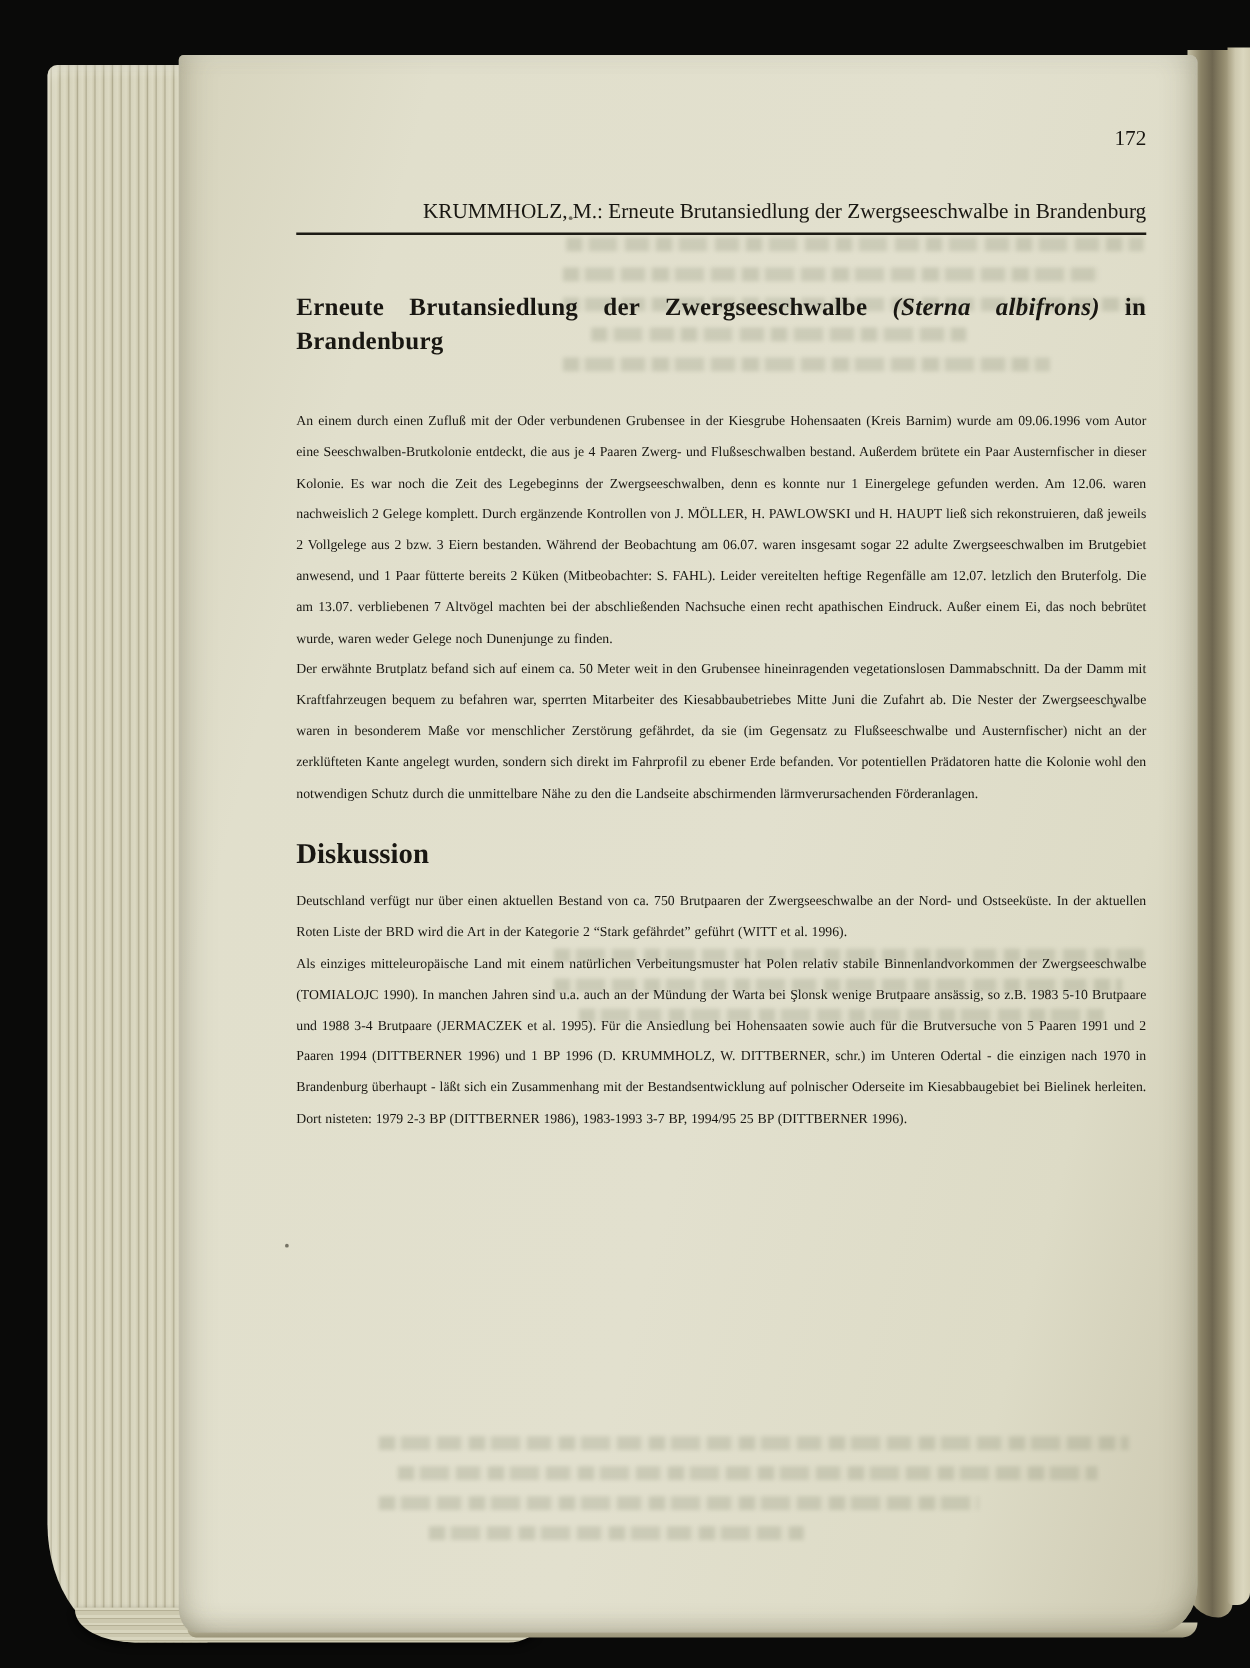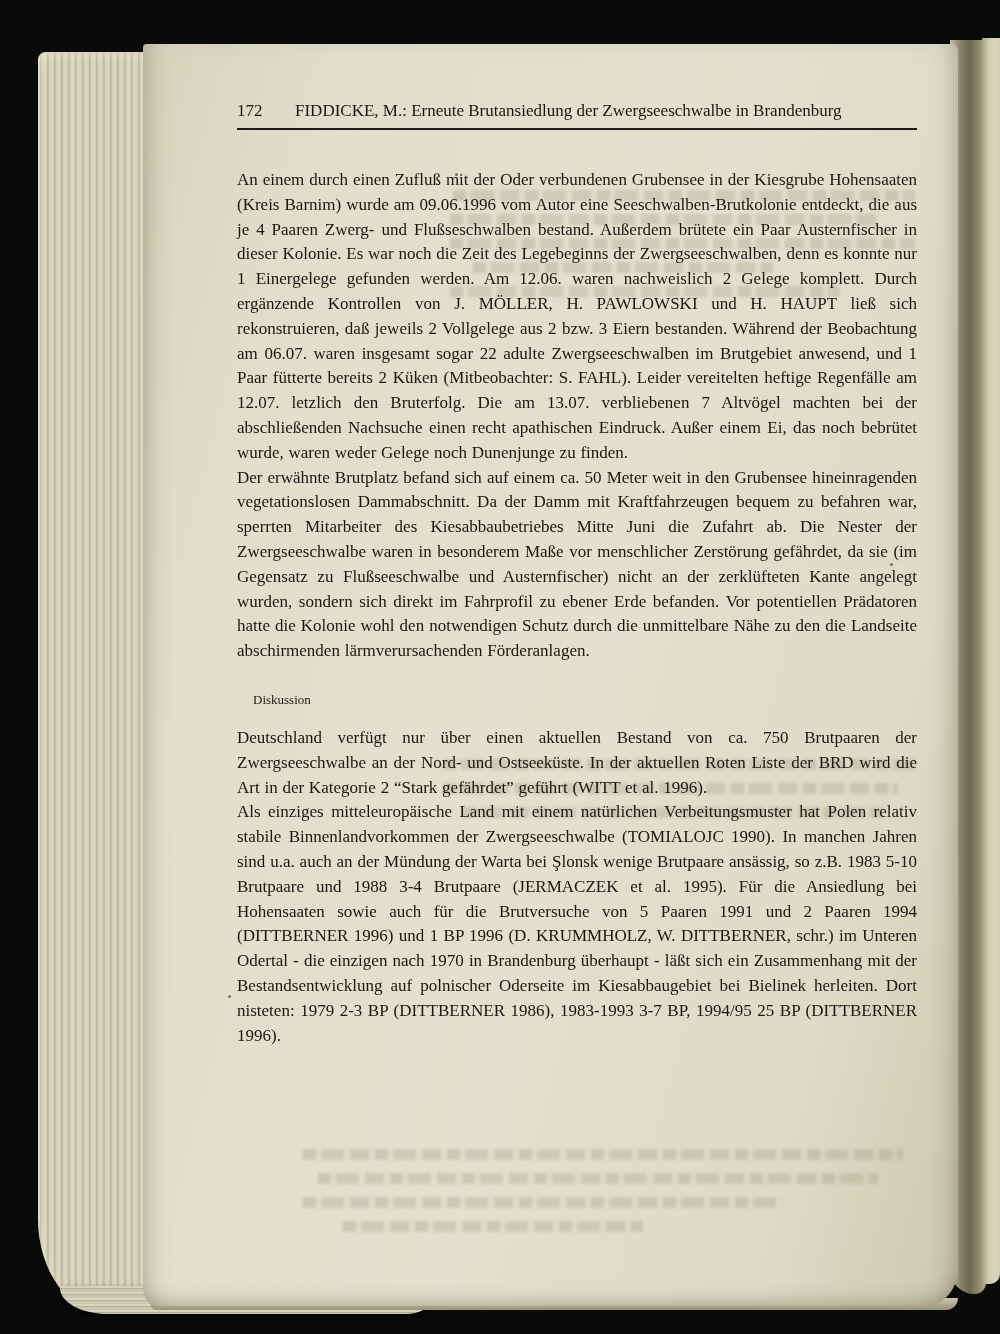--- a/index.html
+++ b/index.html
@@ -50,35 +50,35 @@
       inset 0 -14px 22px -14px rgba(80,74,48,.30),
       inset 0 10px 18px -12px rgba(255,255,248,.6);
   }
   .content{
     position:absolute;left:94px;top:57px;width:680px;
     color:#191712;
   }
   .running-header{
     display:flex;align-items:flex-end;
     font-size:17px;line-height:20px;
-    border-bottom:2px solid #1d1b15;padding-bottom:7px;
+    border-bottom:2px solid #1d1b15;padding-bottom:7px;flex-direction:column;
   }
   .running-header .pageno{flex:0 0 58px;}
   .title{
     margin:45px 0 0 0;font-size:20px;font-weight:bold;line-height:27px;
     letter-spacing:.2px;
   }
   .t-line1{display:block;text-align:justify;text-align-last:justify;}
   .t-line1 em{font-style:italic;}
   .t-line2{display:block;}
   .author{margin-top:17px;font-size:17px;line-height:20px;}
-  .body{font-size:17px;line-height:24.8px;text-align:justify;word-spacing:.03em;}
+  .body{font-size:11px;line-height:24.8px;text-align:justify;word-spacing:.03em;}
   .body p{margin:0;}
   .body1{margin-top:38px;}
-  .diskussion{margin:24px 0 0 16px;font-size:13px;font-weight:normal;line-height:24px;}
+  .diskussion{margin:24px 0 0 0;font-size:23px;font-weight:bold;line-height:24px;}
   .body2{margin-top:14px;}
   .justify-last{text-align-last:justify;}
   
   .ghost{
     position:absolute;height:11px;filter:blur(1.6px);opacity:.42;
     background:repeating-linear-gradient(90deg,
       rgba(118,124,98,.55) 0 13px, rgba(118,124,98,.08) 13px 18px,
       rgba(118,124,98,.48) 18px 41px, rgba(118,124,98,.05) 41px 47px,
       rgba(118,124,98,.5) 47px 66px, rgba(118,124,98,.07) 66px 72px);
   }
@@ -111,23 +111,27 @@
     <div class="ghost" style="left:200px;top:1177px;width:300px;"></div>
 
     <div class="speck" style="left:312px;top:129px;width:3px;height:3px;"></div>
     <div class="speck" style="left:747px;top:519px;width:3px;height:3px;"></div>
     <div class="speck" style="left:85px;top:951px;width:3px;height:3px;"></div>
 
     <div class="content">
 
       <div class="running-header">
         <span class="pageno">172</span>
-        <span>FIDDICKE, M.: Erneute Brutansiedlung der Zwergseeschwalbe in Brandenburg</span>
+        <span>KRUMMHOLZ, M.: Erneute Brutansiedlung der Zwergseeschwalbe in Brandenburg</span>
       </div>
 
+      <h1 class="title">
+        <span class="t-line1"><span>Erneute Brutansiedlung der Zwergseeschwalbe</span> <em>(Sterna albifrons)</em> <span>in</span></span>
+        <span class="t-line2">Brandenburg</span>
+      </h1>
 
 
       <div class="body body1">
         <p>An einem durch einen Zufluß mit der Oder verbundenen Grubensee in der Kiesgrube Hohensaaten (Kreis Barnim) wurde am 09.06.1996 vom Autor eine Seeschwalben-Brutkolonie entdeckt, die aus je 4 Paaren Zwerg- und Flußseschwalben bestand. Außerdem brütete ein Paar Austernfischer in dieser Kolonie. Es war noch die Zeit des Legebeginns der Zwergseeschwalben, denn es konnte nur 1 Einergelege gefunden werden. Am 12.06. waren nachweislich 2 Gelege komplett. Durch ergänzende Kontrollen von J. MÖLLER, H. PAWLOWSKI und H. HAUPT ließ sich rekonstruieren, daß jeweils 2 Vollgelege aus 2 bzw. 3 Eiern bestanden. Während der Beobachtung am 06.07. waren insgesamt sogar 22 adulte Zwergseeschwalben im Brutgebiet anwesend, und 1 Paar fütterte bereits 2 Küken (Mitbeobachter: S. FAHL). Leider vereitelten heftige Regenfälle am 12.07. letzlich den Bruterfolg. Die am 13.07. verbliebenen 7 Altvögel machten bei der abschließenden Nachsuche einen recht apathischen Eindruck. Außer einem Ei, das noch bebrütet wurde, waren weder Gelege noch Dunenjunge zu finden.</p>
         <p>Der erwähnte Brutplatz befand sich auf einem ca. 50 Meter weit in den Grubensee hineinragenden vegetationslosen Dammabschnitt. Da der Damm mit Kraftfahrzeugen bequem zu befahren war, sperrten Mitarbeiter des Kiesabbaubetriebes Mitte Juni die Zufahrt ab. Die Nester der Zwergseeschwalbe waren in besonderem Maße vor menschlicher Zerstörung gefährdet, da sie (im Gegensatz zu Flußseeschwalbe und Austernfischer) nicht an der zerklüfteten Kante angelegt wurden, sondern sich direkt im Fahrprofil zu ebener Erde befanden. Vor potentiellen Prädatoren hatte die Kolonie wohl den notwendigen Schutz durch die unmittelbare Nähe zu den die Landseite abschirmenden lärmverursachenden Förderanlagen.</p>
       </div>
 
       <h2 class="diskussion">Diskussion</h2>
 
       <div class="body body2">

